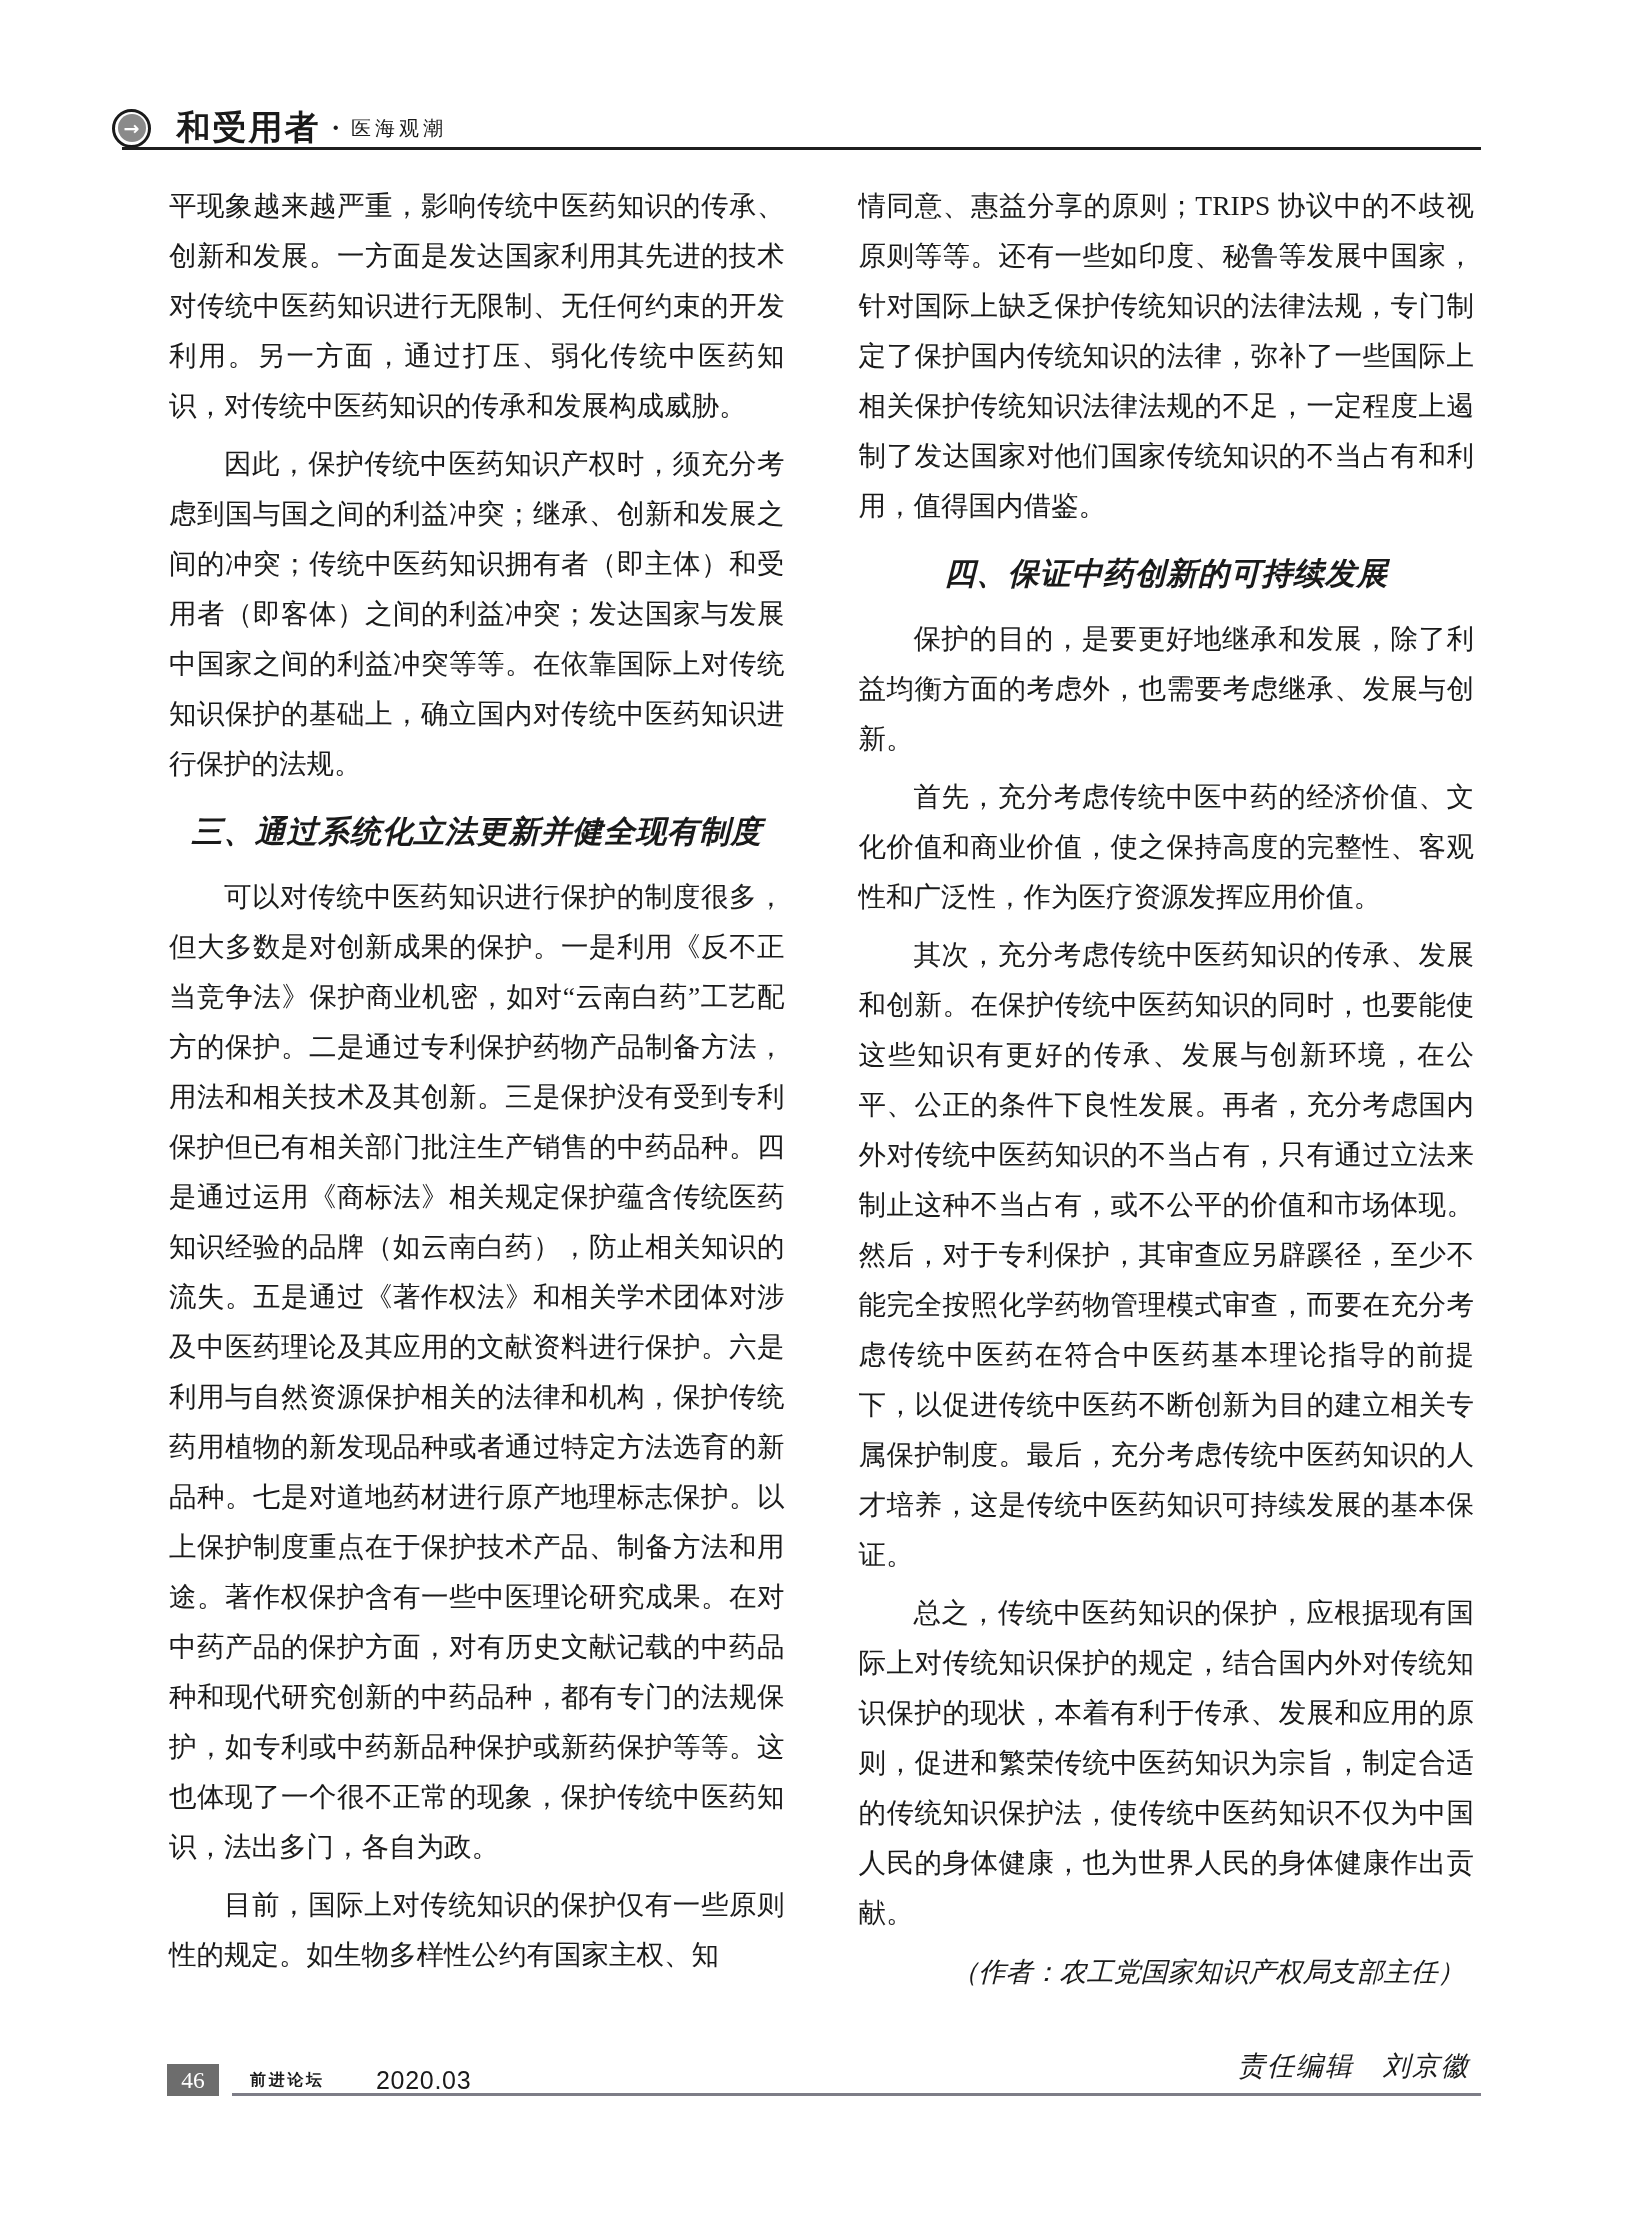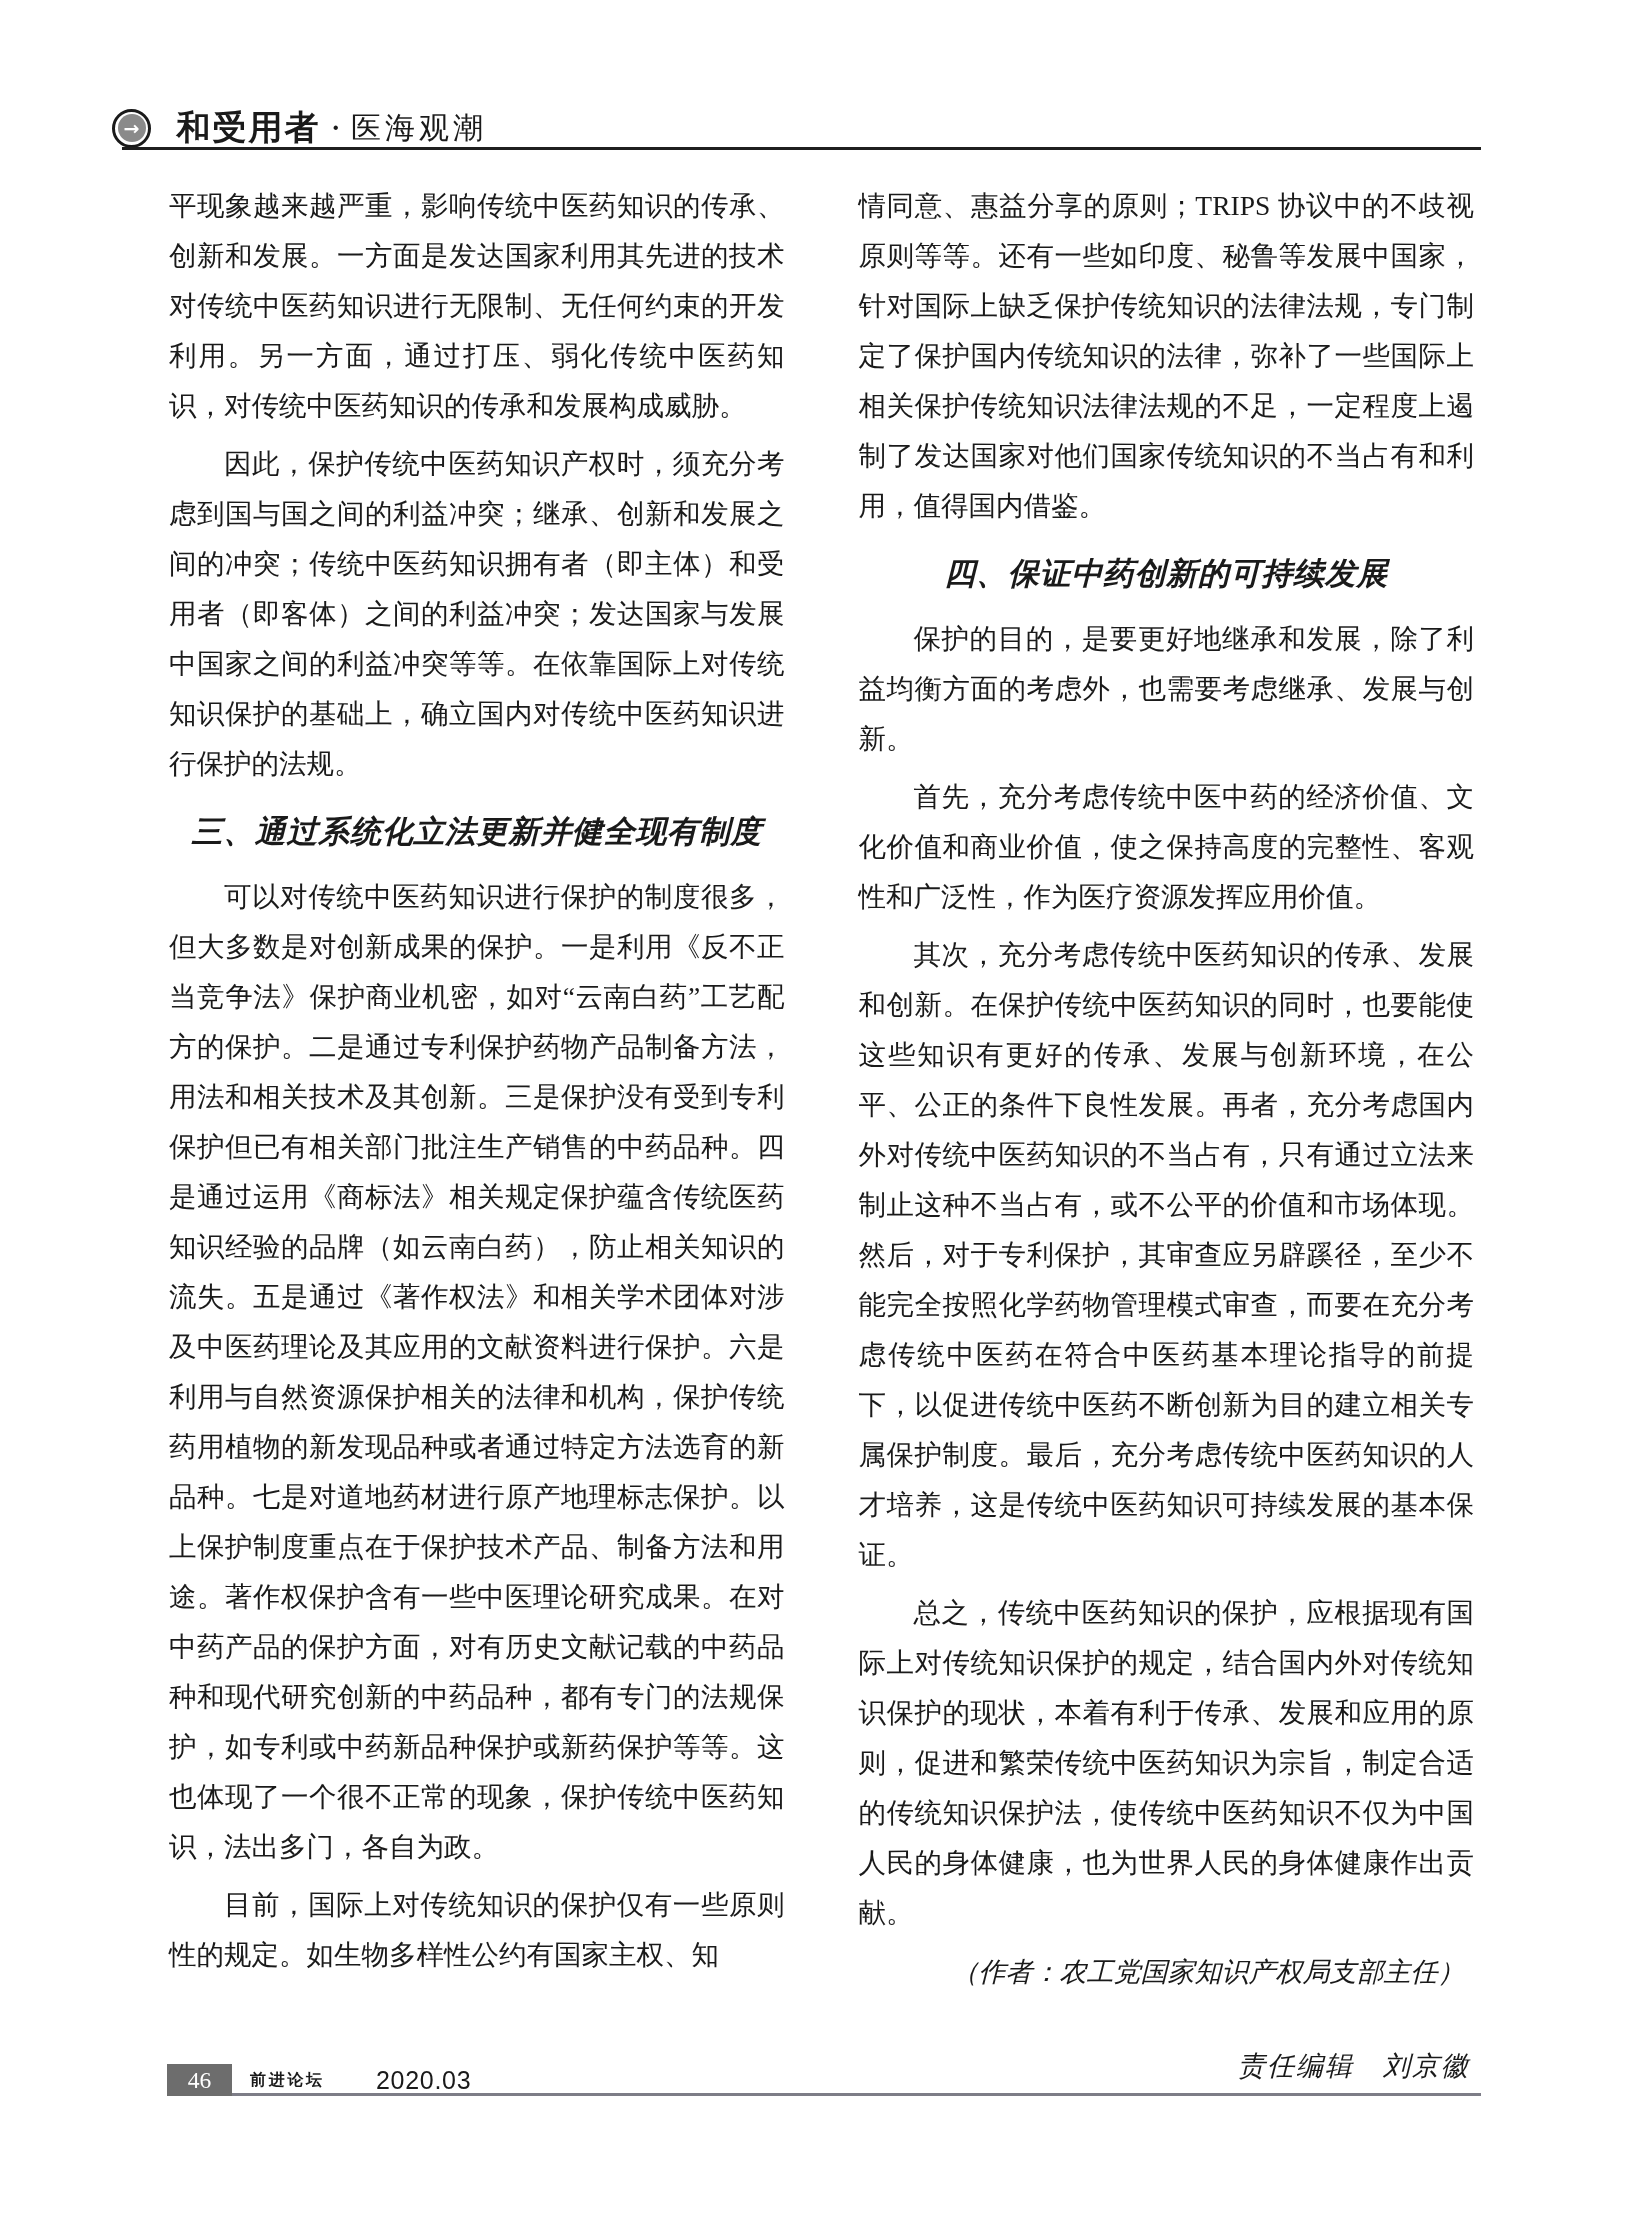--- a/index.html
+++ b/index.html
@@ -31,21 +31,21 @@
     font-weight:bold; font-size:19px; line-height:1;
   }
   .brand-bold {
     margin-left:25.5px;
     font-family:"Liberation Sans", sans-serif;
     font-weight:bold; font-size:34px; letter-spacing:2px;
     white-space:nowrap;
   }
   .brand-sep { margin:0 10.7px; font-size:27px; font-weight:bold; }
   .brand-light {
-    font-size:30px; letter-spacing:4px; white-space:nowrap;
+    font-size:20px; letter-spacing:4px; white-space:nowrap;
     font-family:Liberation Sans, sans-serif;
   }
   .header-rule {
     position:absolute; left:122px; top:147px;
     width:1359px; height:2.7px; background:#1f1f1f;
   }
 
   
   .columns {
     position:absolute; left:161px; top:173px; width:1321px;
@@ -73,21 +73,21 @@
   .editor-line {
     text-align:right; text-indent:0;
     font-style:italic; font-size:27px; letter-spacing:2px;
     margin-top:44px !important;
     padding-right:4px;
   }
 
   
   .footer-box {
     position:absolute; left:167px; top:2064px;
-    width:65px; height:32px; background:#6d6d6d;
+    width:52px; height:32px; background:#6d6d6d;
     color:#ffffff; font-size:23.5px;
     display:flex; align-items:center; justify-content:center;
   }
   .footer-journal {
     position:absolute; left:250px; top:2065px;
     font-family:"Liberation Sans", sans-serif;
     font-weight:bold; font-size:16px; letter-spacing:2.7px;
     line-height:30px;
   }
   .footer-issue {

